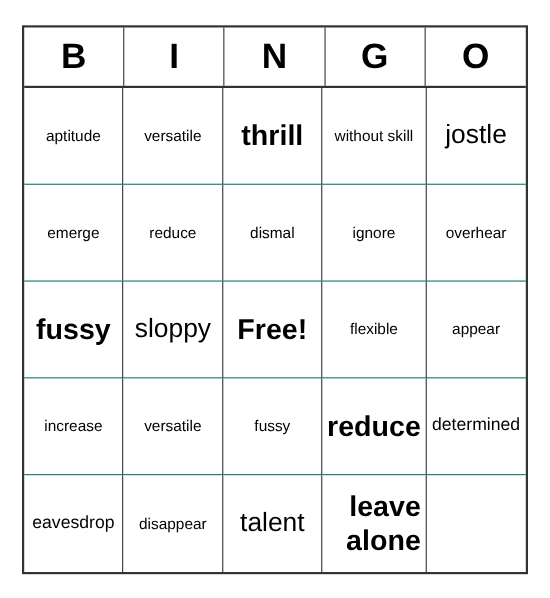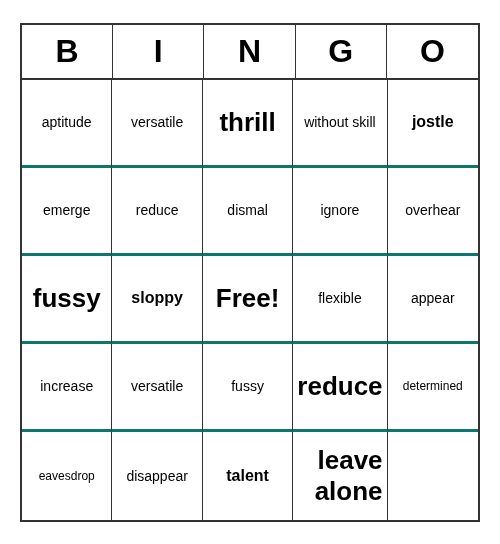--- a/index.html
+++ b/index.html
@@ -31,46 +31,46 @@
     .bingo-header-cell:last-child {
       border-right: none;
     }
     .bingo-grid {
       display: grid;
       grid-template-columns: repeat(5, 1fr);
       grid-template-rows: repeat(5, 1fr);
     }
     .bingo-cell {
       border-right: 1px solid #333;
-      border-bottom: 3px solid #0f766e;
+      border-bottom: 1px solid #0f766e;
       display: flex;
       align-items: center;
       justify-content: center;
       text-align: center;
       padding: 4px;
       min-height: 88px;
       font-size: 14px;
     }
     .bingo-cell:nth-child(5n) {
       border-right: none;
     }
     .bingo-cell:nth-child(n+21) {
       border-bottom: none;
     }
     .bingo-cell.large {
       font-size: 26px;
       font-weight: bold;
       text-align: right;
     }
     .bingo-cell.medium {
-      font-size: 16px;
-      font-weight: bold;
+      font-size: 24px;
+      font-weight: normal;
     }
     .bingo-cell.small {
-      font-size: 12px;
+      font-size: 16px;
     }
   </style>
 </head>
 <body>
 
 <div class="bingo-card">
   <div class="bingo-header">
   <div class="bingo-header-cell">B</div>
       <div class="bingo-header-cell">I</div>
       <div class="bingo-header-cell">N</div>

